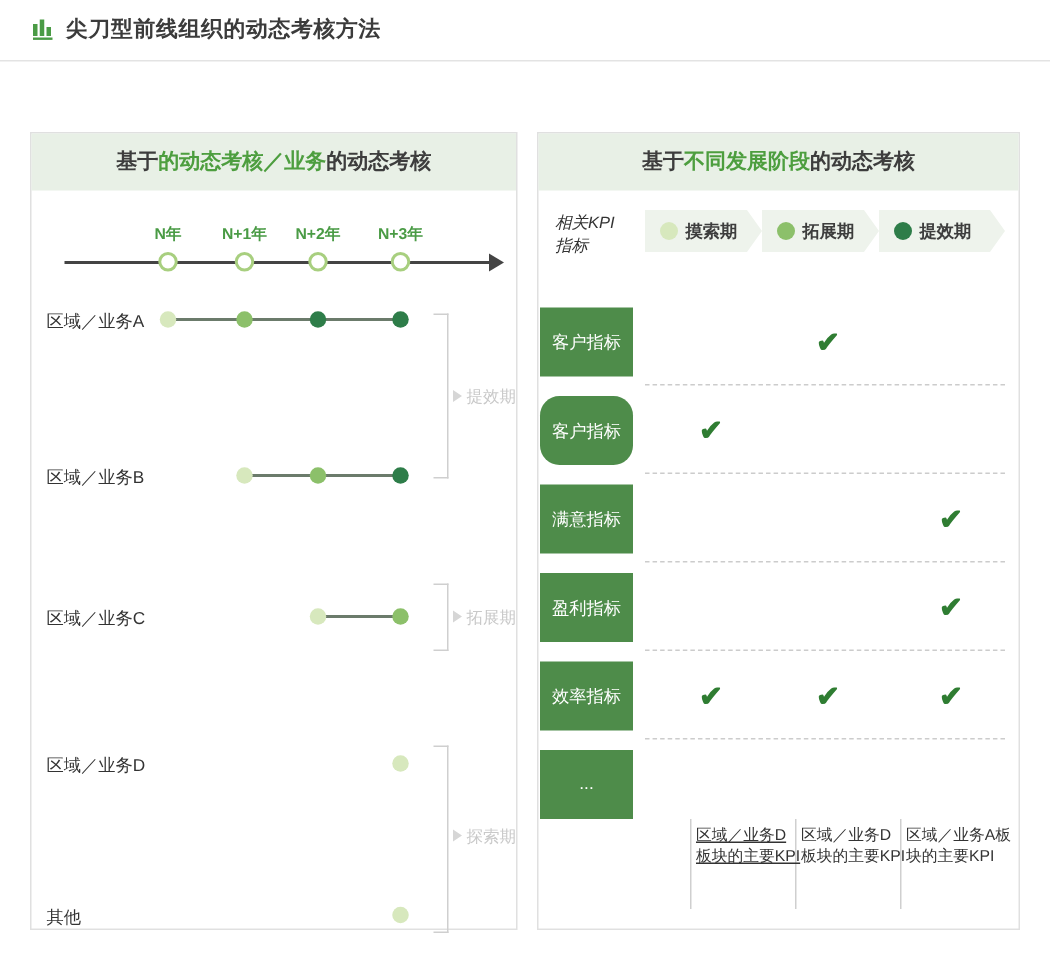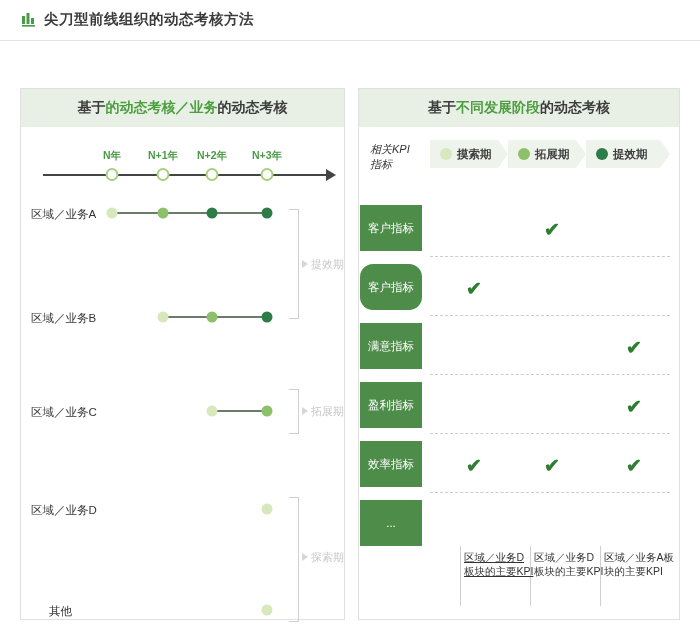--- a/index.html
+++ b/index.html
@@ -293,21 +293,21 @@
   <div class="dot" style="left:246px; top:228px; background:#2e7d49;"></div>
 
   <span class="row-label" style="left:10px; top:316px;">区域／业务C</span>
   <div class="seg" style="left:191px; top:322px; width:55px;"></div>
   <div class="dot" style="left:191px; top:322px; background:#d7e8bd;"></div>
   <div class="dot" style="left:246px; top:322px; background:#8cc06a;"></div>
 
   <span class="row-label" style="left:10px; top:414px;">区域／业务D</span>
   <div class="dot" style="left:246px; top:420px; background:#d7e8bd;"></div>
 
-  <span class="row-label" style="left:28px; top:515px;">其他</span>
+  <span class="row-label" style="left:10px; top:515px;">其他</span>
   <div class="dot" style="left:246px; top:521px; background:#d7e8bd;"></div>
 
   <div class="bracket" style="left:268px; top:120px; height:110px;"></div>
   <div class="phase-arrow" style="left:281px; top:171px;"></div>
   <span class="phase-tag" style="left:290px; top:168px;">提效期</span>
 
   <div class="bracket" style="left:268px; top:300px; height:45px;"></div>
   <div class="phase-arrow" style="left:281px; top:318px;"></div>
   <span class="phase-tag" style="left:290px; top:315px;">拓展期</span>
 

